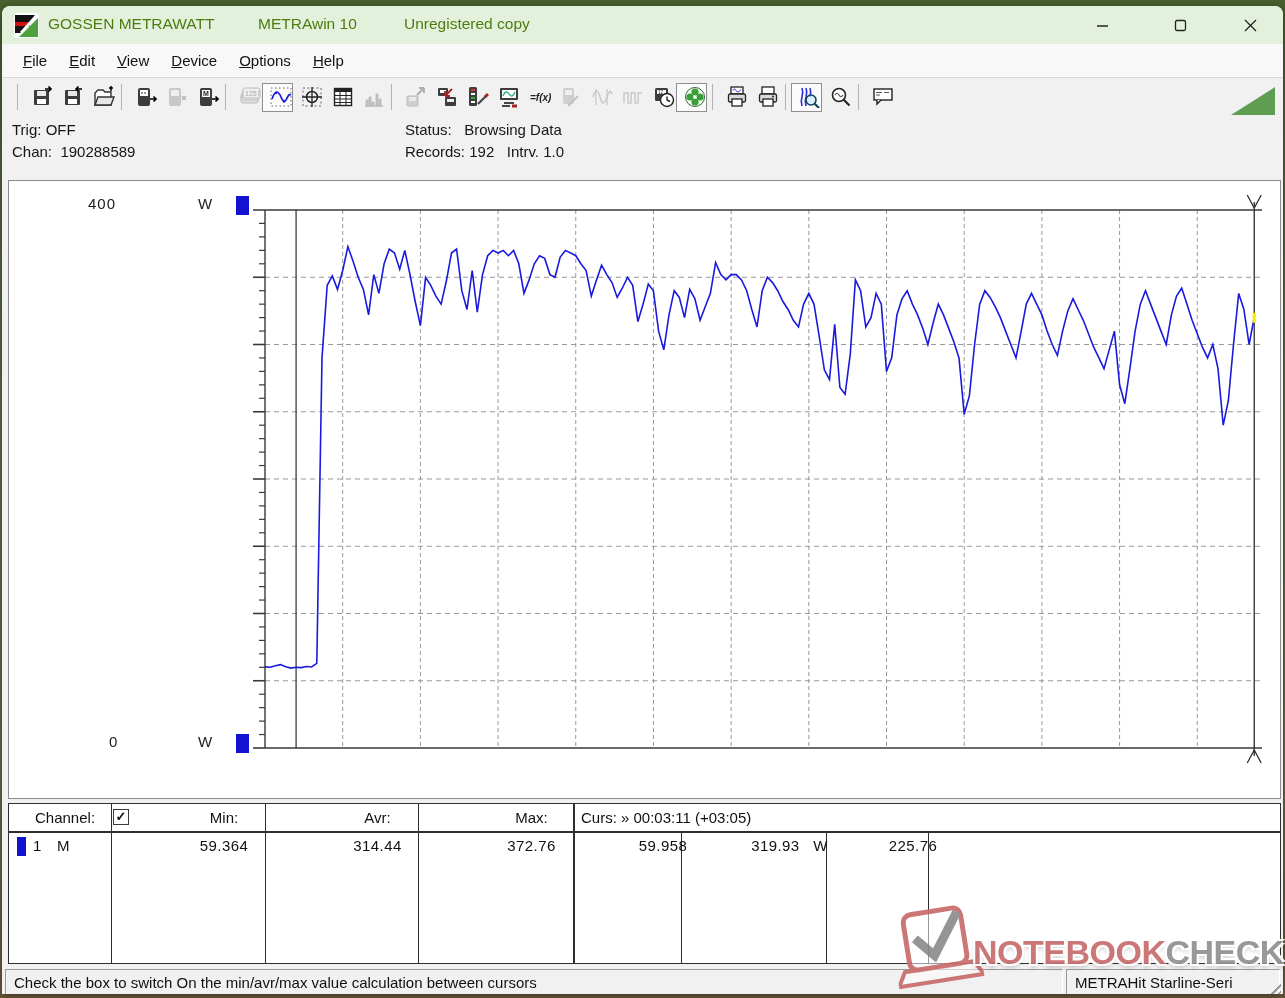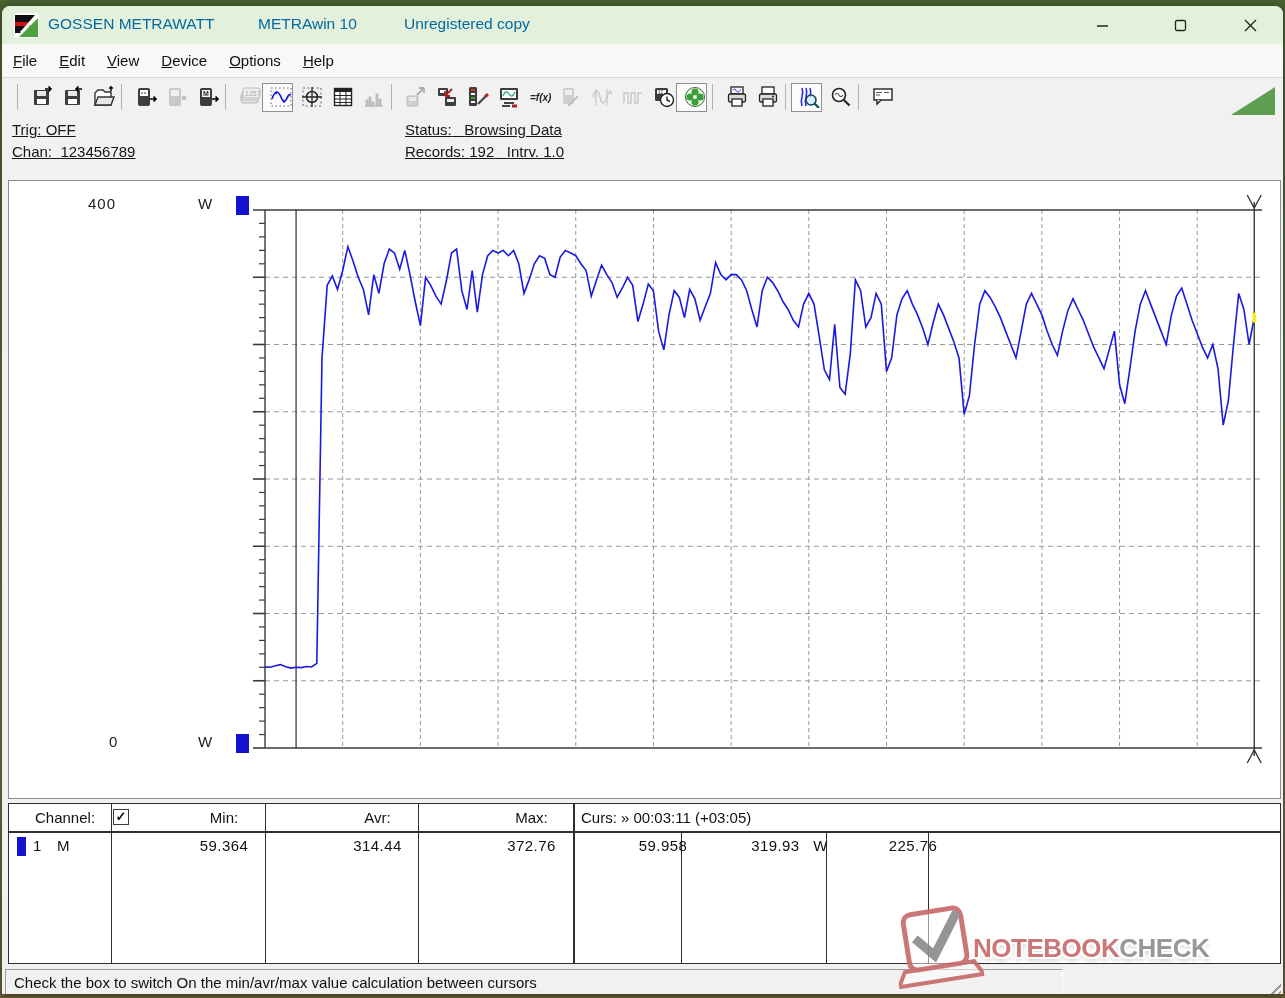--- a/index.html
+++ b/index.html
@@ -8,48 +8,48 @@
   body { background:linear-gradient(180deg,#49602f 0%,#5a6e3f 40%,#6b6a42 80%,#6b5c39 100%); position:relative; }
 
   #window { position:absolute; left:2px; top:6px; width:1281px; height:988px;
     background:#f1f1f1; border-radius:8px 8px 0 0; box-shadow:0 2px 10px rgba(0,0,0,.45);
     overflow:hidden; }
 
   
   #titlebar { position:absolute; left:0; top:0; width:100%; height:38px;
     background:#e3f0db; border-radius:8px 8px 0 0; }
   #app-icon { position:absolute; left:12px; top:7px; width:25px; height:25px; }
-  .tb-text { position:absolute; top:9px; font-size:15.5px; color:#0369a1; white-space:pre; }
+  .tb-text { position:absolute; top:9px; font-size:15.5px; color:#4d7c0f; white-space:pre; }
   #tb-brand { left:46px; }
   #tb-app { left:256px; }
   #tb-license { left:402px; }
   .wbtn { position:absolute; top:0; width:46px; height:38px; display:flex; align-items:center; justify-content:center; }
   #btn-min { right:158px; } #btn-max { right:80px; } #btn-close { right:10px; }
 
   
   #menubar { position:absolute; left:0; top:38px; width:100%; height:34px;
-    background:#f8f8f8; border-bottom:1px solid #d9d9d9; display:flex; align-items:center; }
+    background:#f8f8f8; border-bottom:1px solid #d9d9d9; display:flex; align-items:center; padding-left:10px; }
   .menu-item { font-size:15px; color:#111; padding:6px 11px; cursor:default; }
   .menu-item u { text-decoration:underline; }
 
   
   #toolbar { position:absolute; left:0; top:73px; width:100%; height:36px;
     background:#f1f1f1; display:flex; align-items:center; padding-left:10px; }
   .tsep { width:1px; height:26px; background:#b3b3b3; margin:0 5px; flex:none; }
   .tbtn { width:31px; height:29px; display:flex; align-items:center; justify-content:flex-end;
     border:1px solid transparent; flex:none; background:transparent; }
   .tbtn.active { background:#fbfbfb; border:1px solid #8f8f8f; }
   .tbtn.disabled svg { opacity:.38; filter:grayscale(1); }
   .tbtn svg { display:block; }
   #toolbar-logo { position:absolute; right:8px; top:81px; width:0; height:0;
     border-left:44px solid transparent; border-bottom:28px solid #5f9e50; }
 
   
   #statusstrip { position:absolute; left:0; top:109px; width:100%; height:64px; background:#f1f1f1; font-size:15px; color:#161616; }
-  .ss { position:absolute; white-space:pre;text-decoration:underline; }
+  .ss { position:absolute; white-space:pre; }
 
   
   #chartpanel { position:absolute; left:6px; top:174px; width:1273px; height:619px;
     background:#ffffff; border:1px solid #8c8c8c; }
   .axlabel { position:absolute; font-size:15px; color:#1c1c1c; letter-spacing:1px; white-space:pre; }
   .chmark { position:absolute; width:13px; height:19px; }
   #plot-wrap { position:absolute; left:234px; top:6px; width:1035px; height:584px; }
   #xaxis { position:absolute; left:0; top:581px; width:1273px; height:30px; }
   .xtick { position:absolute; top:3px; width:2px; height:21px; background:#3c3c3c; }
   .xtlabel { position:absolute; top:6px; font-size:15px; color:#1c1c1c; letter-spacing:.5px; }
@@ -76,21 +76,21 @@
     display:flex; align-items:center; padding:0 8px; white-space:pre; }
   #sb-left { left:3px; width:1058px; }
   #sb-right { left:1064px; width:214px; }
   #sb-grip { position:absolute; right:2px; bottom:2px; width:15px; height:15px;
     background:repeating-linear-gradient(135deg, transparent 0 3px, #9a9a9a 3px 4.5px);
     clip-path:polygon(100% 0, 100% 100%, 0 100%); }
 
   
   #watermark { position:absolute; left:893px; top:905px; width:360px; height:88px; opacity:.93; pointer-events:none; }
   #wm-laptop { position:absolute; left:0; top:0; transform:rotate(-9deg); }
-  #wm-text { position:absolute; left:80px; top:28px; font-size:26px; font-weight:800; letter-spacing:-.5px; white-space:pre;
+  #wm-text { position:absolute; left:80px; top:28px; font-size:34px; font-weight:800; letter-spacing:-.5px; white-space:pre;
     text-shadow:-2px -2px 0 #fff, 2px -2px 0 #fff, -2px 2px 0 #fff, 2px 2px 0 #fff, 0 3px 5px rgba(60,40,40,.35); }
 </style>
 </head>
 <body>
 
 <div id="window">
 
   <div id="titlebar">
     <svg id="app-icon" viewBox="0 0 25 25">
       <rect x="0" y="0" width="25" height="25" rx="3" fill="#fdfdfd"></rect>
@@ -333,21 +333,21 @@
           <rect x="2" y="3" width="18" height="11" fill="#fff" stroke="#222" stroke-width="1.4"></rect>
           <path d="M4 6.5 h6 M4 9 h4 M12 6.5 h5" stroke="#555" stroke-width="1.2"></path>
           <path d="M5 14 l0 4 l4 -4" fill="#fff" stroke="#222" stroke-width="1.4"></path>
         </svg>
       </div>
     </div>
   <div id="toolbar-logo"></div>
 
   <div id="statusstrip">
     <span class="ss" style="left:10px;top:6px;"><span>Trig:</span>&nbsp;<span>OFF</span></span>
-    <span class="ss" style="left:10px;top:28px;"><span>Chan:</span>&nbsp;&nbsp;<span>123456789</span></span>
+    <span class="ss" style="left:10px;top:28px;"><span>Chan:</span>&nbsp;&nbsp;<span>190288589</span></span>
     <span class="ss" style="left:403px;top:6px;"><span>Status:</span>&nbsp;&nbsp;&nbsp;<span>Browsing Data</span></span>
     <span class="ss" style="left:403px;top:28px;"><span>Records:</span>&nbsp;<span>192</span>&nbsp;&nbsp;&nbsp;<span>Intrv.</span>&nbsp;<span>1.0</span></span>
   </div>
 
   <div id="chartpanel">
     <span class="axlabel" style="left:79px;top:14px;">400</span>
     <span class="axlabel" style="left:189px;top:14px;">W</span>
     <svg class="chmark" style="left:227px;top:15px;" viewBox="0 0 13 19">
         <rect width="13" height="19" fill="#1212d0"></rect>
       </svg>
@@ -456,20 +456,21 @@
     <div class="sval scol c1">59.364</div>
     <div class="sval scol c2">314.44</div>
     <div class="sval scol c3">372.76</div>
     <div class="sval scol c4">59.958</div>
     <div class="sval scol c5"><span>319.93</span>&nbsp;&nbsp;&nbsp;<span>W</span></div>
     <div class="sval scol c6">225.76</div>
   </div>
 
   <div id="statusbar">
     <div class="sb-panel" id="sb-left">Check the box to switch On the min/avr/max value calculation between cursors</div>
+    <div class="sb-panel" id="sb-right">METRAHit Starline-Seri</div>
     <div id="sb-grip"></div>
   </div>
 
 </div>
 
 <div id="watermark">
   <svg id="wm-laptop" width="86" height="80" viewBox="0 0 86 80">
     <rect x="14" y="6" width="58" height="56" rx="8" fill="rgba(255,255,255,.55)" stroke="#c96d6d" stroke-width="5"></rect>
     <polygon points="8,62 78,62 86,76 0,76" fill="rgba(255,255,255,.55)" stroke="#c96d6d" stroke-width="4"></polygon>
     <path d="M26 34 L40 50 L66 14" fill="none" stroke="#8d8d8d" stroke-width="9" stroke-linecap="square"></path>

